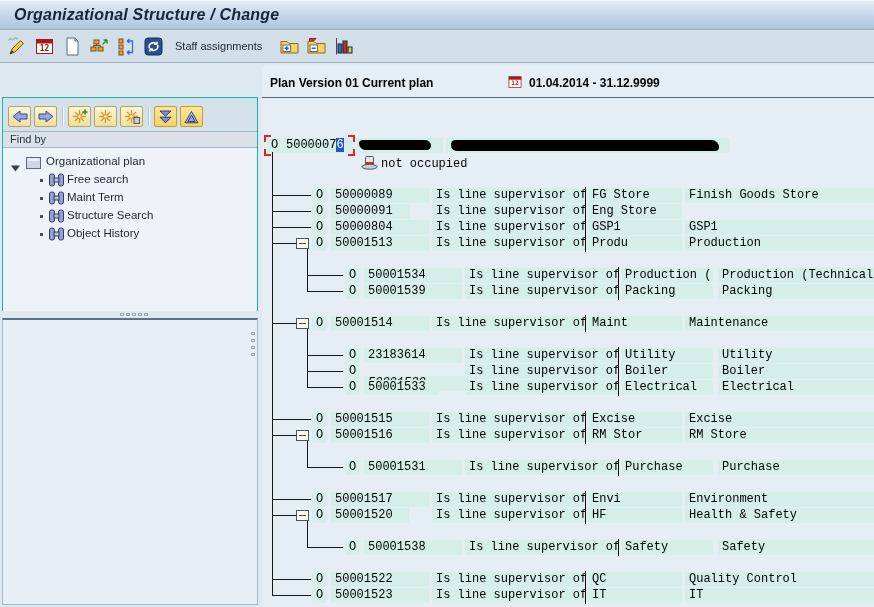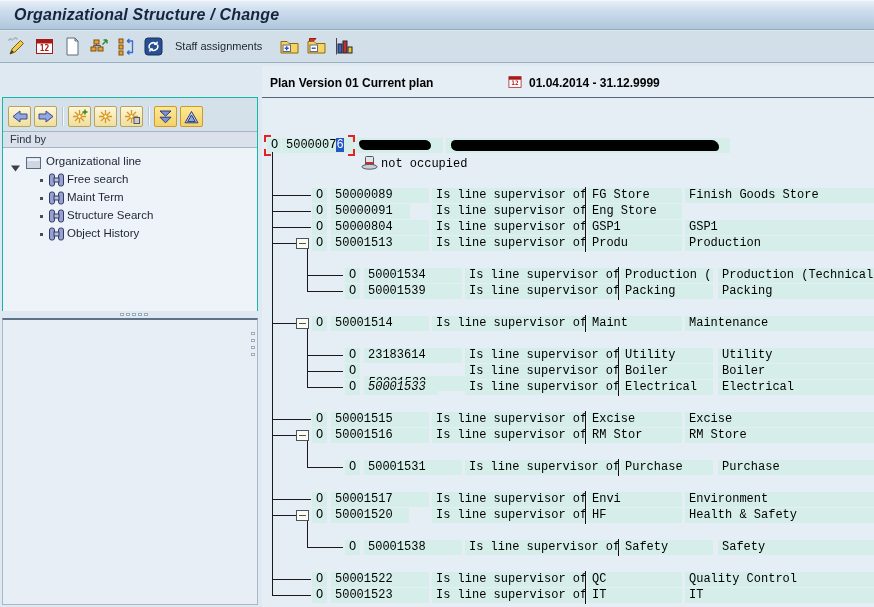--- a/index.html
+++ b/index.html
@@ -225,21 +225,21 @@
   </div>
   <div class="ltree">
     <div class="ltree-root">
       <span class="tri" id="tri-icon"><svg width="9" height="7" viewBox="0 0 9 7">
             <path d="M0 0.5 H9 L4.5 6.5 Z" fill="#39404c"></path>
           </svg></span>
       <span class="obox" id="obox-icon"><svg width="15" height="12" viewBox="0 0 15 12">
             <rect x="0.5" y="0.5" width="14" height="11" fill="#cfd6e2" stroke="#5a6a80"></rect>
             <rect x="1.5" y="1.5" width="12" height="2.5" fill="#eef2f8"></rect>
           </svg></span>
-      <span class="llabel">Organizational line</span>
+      <span class="llabel">Organizational plan</span>
     </div>
     <div id="ltree-items">
         <div class="litem" style="top: 22px;">
           <span class="bullet"></span>
           <span class="bicon"><svg width="15" height="14" viewBox="0 0 15 14">
               <rect x="0.5" y="1" width="5" height="12" rx="2" fill="#98a0cc" stroke="#2f3a66"></rect>
               <rect x="9.5" y="1" width="5" height="12" rx="2" fill="#98a0cc" stroke="#2f3a66"></rect>
               <rect x="5" y="5" width="5" height="4" fill="#b8bede" stroke="#2f3a66"></rect>
             </svg></span>
           <span class="llabel">Free search</span>
@@ -394,21 +394,21 @@
       <div class="trow" style="left: 0px; top: 266px; width: 612px; height: 15px;">
         <div class="cell" style="left: 83px; top: 0px; width: 15px;">O</div>
         <div class="cell" style="left: 102px; top: 12px; width: 110px; font-style: italic;">50001530</div>
         <div class="cell" style="left: 203px; top: 0px; width: 153px;">Is line supervisor of</div>
         <div class="cell" style="left: 359px; top: 0px; width: 92px;">Boiler</div>
         <div class="cell" style="left: 456px; top: 0px; width: 156px;">Boiler</div>
       </div>
       <div class="divider" style="left: 356px; top: 265px; width: 1px; height: 17px;"></div>
       <div class="trow" style="left: 0px; top: 282px; width: 612px; height: 15px;">
         <div class="cell" style="left: 83px; top: 0px; width: 15px;">O</div>
-        <div class="cell" style="left: 102px; top: 0px; width: 74px; font-style: italic;">50001533</div>
+        <div class="cell" style="left: 102px; top: 0px; width: 74px;">50001533</div>
         <div class="cell" style="left: 203px; top: 0px; width: 153px;">Is line supervisor of</div>
         <div class="cell" style="left: 359px; top: 0px; width: 92px;">Electrical</div>
         <div class="cell" style="left: 456px; top: 0px; width: 156px;">Electrical</div>
       </div>
       <div class="divider" style="left: 356px; top: 281px; width: 1px; height: 17px;"></div>
       <div class="tline" style="left: 10px; top: 321px; width: 39px; height: 1px;"></div>
       <div class="trow" style="left: 0px; top: 314px; width: 612px; height: 15px;">
         <div class="cell" style="left: 50px; top: 0px; width: 15px;">O</div>
         <div class="cell" style="left: 69px; top: 0px; width: 98px; font-family: Liberation Mono, monospace;">50001515</div>
         <div class="cell" style="left: 170px; top: 0px; width: 153px;">Is line supervisor of</div>

